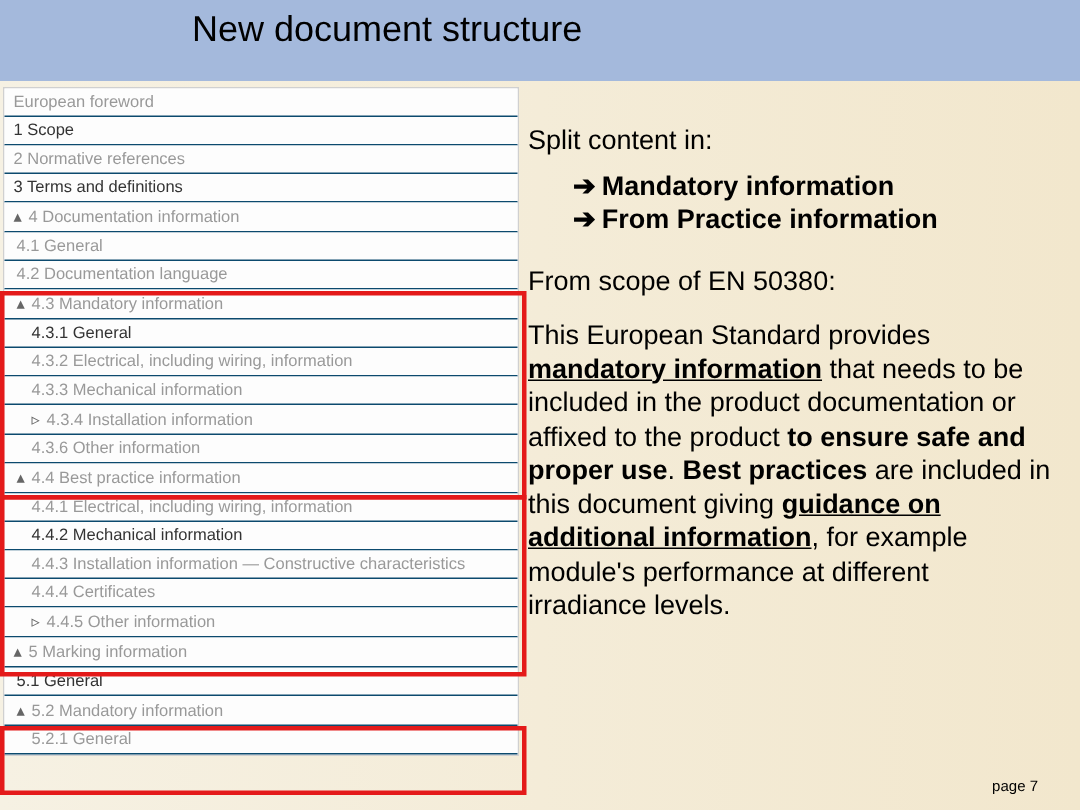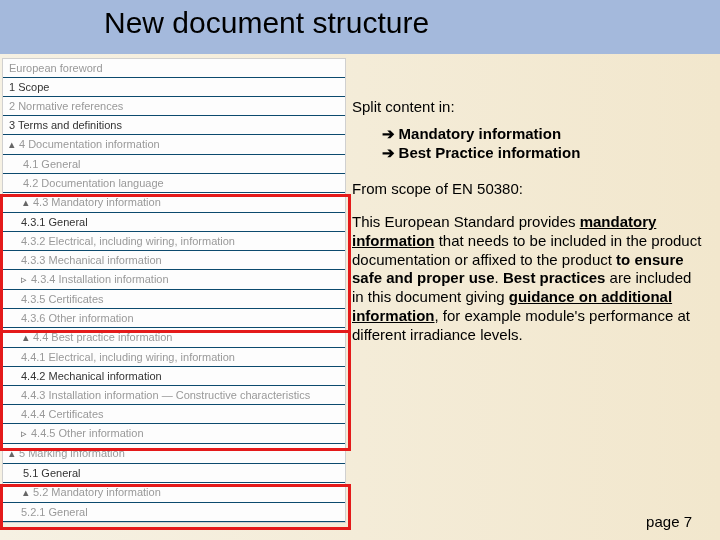--- a/index.html
+++ b/index.html
@@ -9,22 +9,22 @@
     background:#fff;
     position:relative;
     overflow:hidden;
   }
   .header{
     height:54px;
     background:#a4b9dc;
     position:relative;
   }
   .title{
-    position:absolute;left:104px;top:6px;
-    font-size:30px;
+    position:absolute;left:128px;top:6px;
+    font-size:24px;
     color:#000;
     font-family:Arial,sans-serif;
   }
   .main{
     position:absolute;left:0;right:0;top:54px;bottom:0;
     background:linear-gradient(to right,#f6f1e3,#f2e7cd);
   }
   .toc{
     position:absolute;left:2px;top:4px;
     width:342px;
@@ -35,38 +35,38 @@
   }
   .toc-row{
     border-bottom:1px solid #0c4a6e;
     padding:3px 4px 3px 6px;
     background:#fdfdfd;
     white-space:nowrap;
     overflow:hidden;
   }
   .toc-row.blur{color:#999;filter:blur(.4px)}
   .tri{display:inline-block;width:10px;color:#666}
-  .ind1{padding-left:20px}
+  .ind1{padding-left:8px}
   .ind2{padding-left:18px}
   .box-red{
     position:absolute;border:3px solid #e41a1a;
     pointer-events:none;
   }
   .content{
-    position:absolute;left:352px;top:44px;right:18px;
-    font-size:15px;color:#000;line-height:1.25;
+    position:absolute;left:352px;top:28px;right:18px;
+    font-size:18px;color:#000;line-height:1.25;
   }
   .content p{margin:0 0 8px 0}
   .bullet{display:flex;margin-left:30px}
   .arrow{font-family:'Arial';font-weight:bold;color:#000;margin-right:4px}
   .u{text-decoration:underline}
   .b{font-weight:bold}
   .page-num{
     position:absolute;right:28px;bottom:10px;
-    font-size:15px;color:#000;
+    font-size:10px;color:#000;
   }
 </style>
 </head>
 <body>
 
 <div class="header">
   <div class="title">New document structure</div>
 </div>
 
 <div class="main">
@@ -77,21 +77,20 @@
       <div class="toc-row blur"><span>2 Normative references</span></div>
       <div class="toc-row "><span>3 Terms and definitions</span></div>
       <div class="toc-row blur"><span class="tri">▴</span><span>4 Documentation information</span></div>
       <div class="toc-row blur ind1"><span>4.1 General</span></div>
       <div class="toc-row blur ind1"><span>4.2 Documentation language</span></div>
       <div class="toc-row blur ind1"><span class="tri">▴</span><span>4.3 Mandatory information</span></div>
       <div class="toc-row ind2"><span>4.3.1 General</span></div>
       <div class="toc-row blur ind2"><span>4.3.2 Electrical, including wiring, information</span></div>
       <div class="toc-row blur ind2"><span>4.3.3 Mechanical information</span></div>
       <div class="toc-row blur ind2"><span class="tri">▹</span><span>4.3.4 Installation information</span></div>
-      <div class="toc-row blur ind2"><span>4.3.5 Certificates</span></div>
       <div class="toc-row blur ind2"><span>4.3.6 Other information</span></div>
       <div class="toc-row blur ind1"><span class="tri">▴</span><span>4.4 Best practice information</span></div>
       <div class="toc-row blur ind2"><span>4.4.1 Electrical, including wiring, information</span></div>
       <div class="toc-row ind2"><span>4.4.2 Mechanical information</span></div>
       <div class="toc-row blur ind2"><span>4.4.3 Installation information — Constructive characteristics</span></div>
       <div class="toc-row blur ind2"><span>4.4.4 Certificates</span></div>
       <div class="toc-row blur ind2"><span class="tri">▹</span><span>4.4.5 Other information</span></div>
       <div class="toc-row blur"><span class="tri">▴</span><span>5 Marking information</span></div>
       <div class="toc-row ind1"><span>5.1 General</span></div>
       <div class="toc-row blur ind1"><span class="tri">▴</span><span>5.2 Mandatory information</span></div>
@@ -103,21 +102,21 @@
   <div class="box-red" style="left:0px;top:430px;width:345px;height:40px"></div>
 
   <div class="content">
     <p>Split content in:</p>
     <div class="bullet">
       <span class="arrow">➔</span>
       <span class="b">Mandatory information</span>
     </div>
     <div class="bullet">
       <span class="arrow">➔</span>
-      <span class="b">Best Practice information</span>
+      <span class="b">From Practice information</span>
     </div>
 
     <p style="margin-top:18px;">From scope of EN 50380:</p>
 
     <p style="margin-top:14px">
       <span>This European Standard provides </span><span class="b u">mandatory information</span><span> that needs to be included in the product documentation or affixed to the product </span><span class="b">to ensure safe and proper use</span><span>. </span><span class="b">Best practices</span><span> are included in this document giving </span><span class="b u">guidance on additional information</span><span>, for example module's performance at different irradiance levels.</span>
     </p>
   </div>
 
   <div class="page-num">page 7</div>

